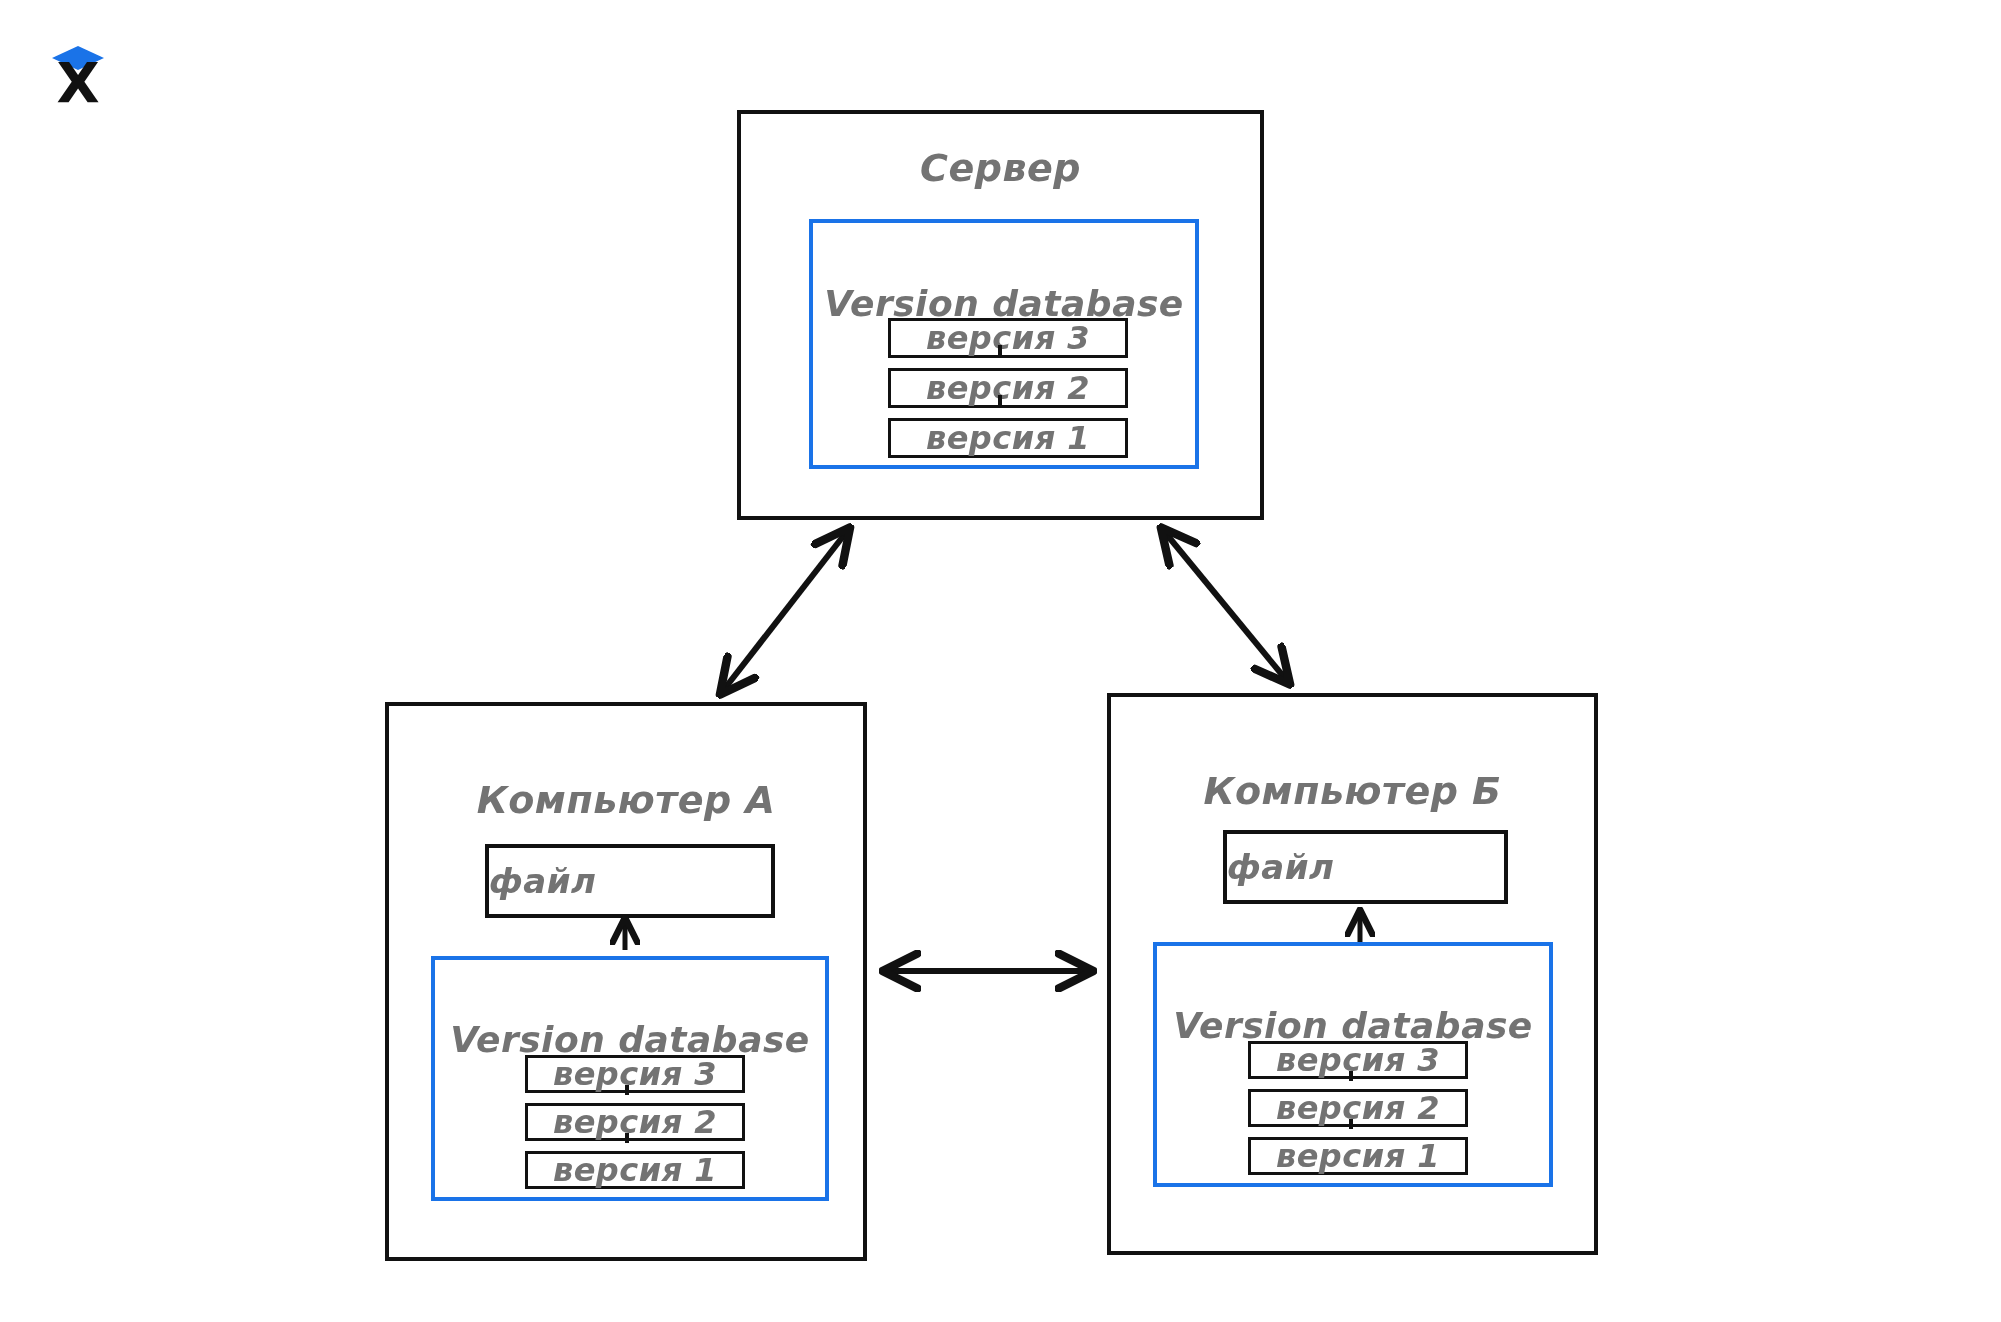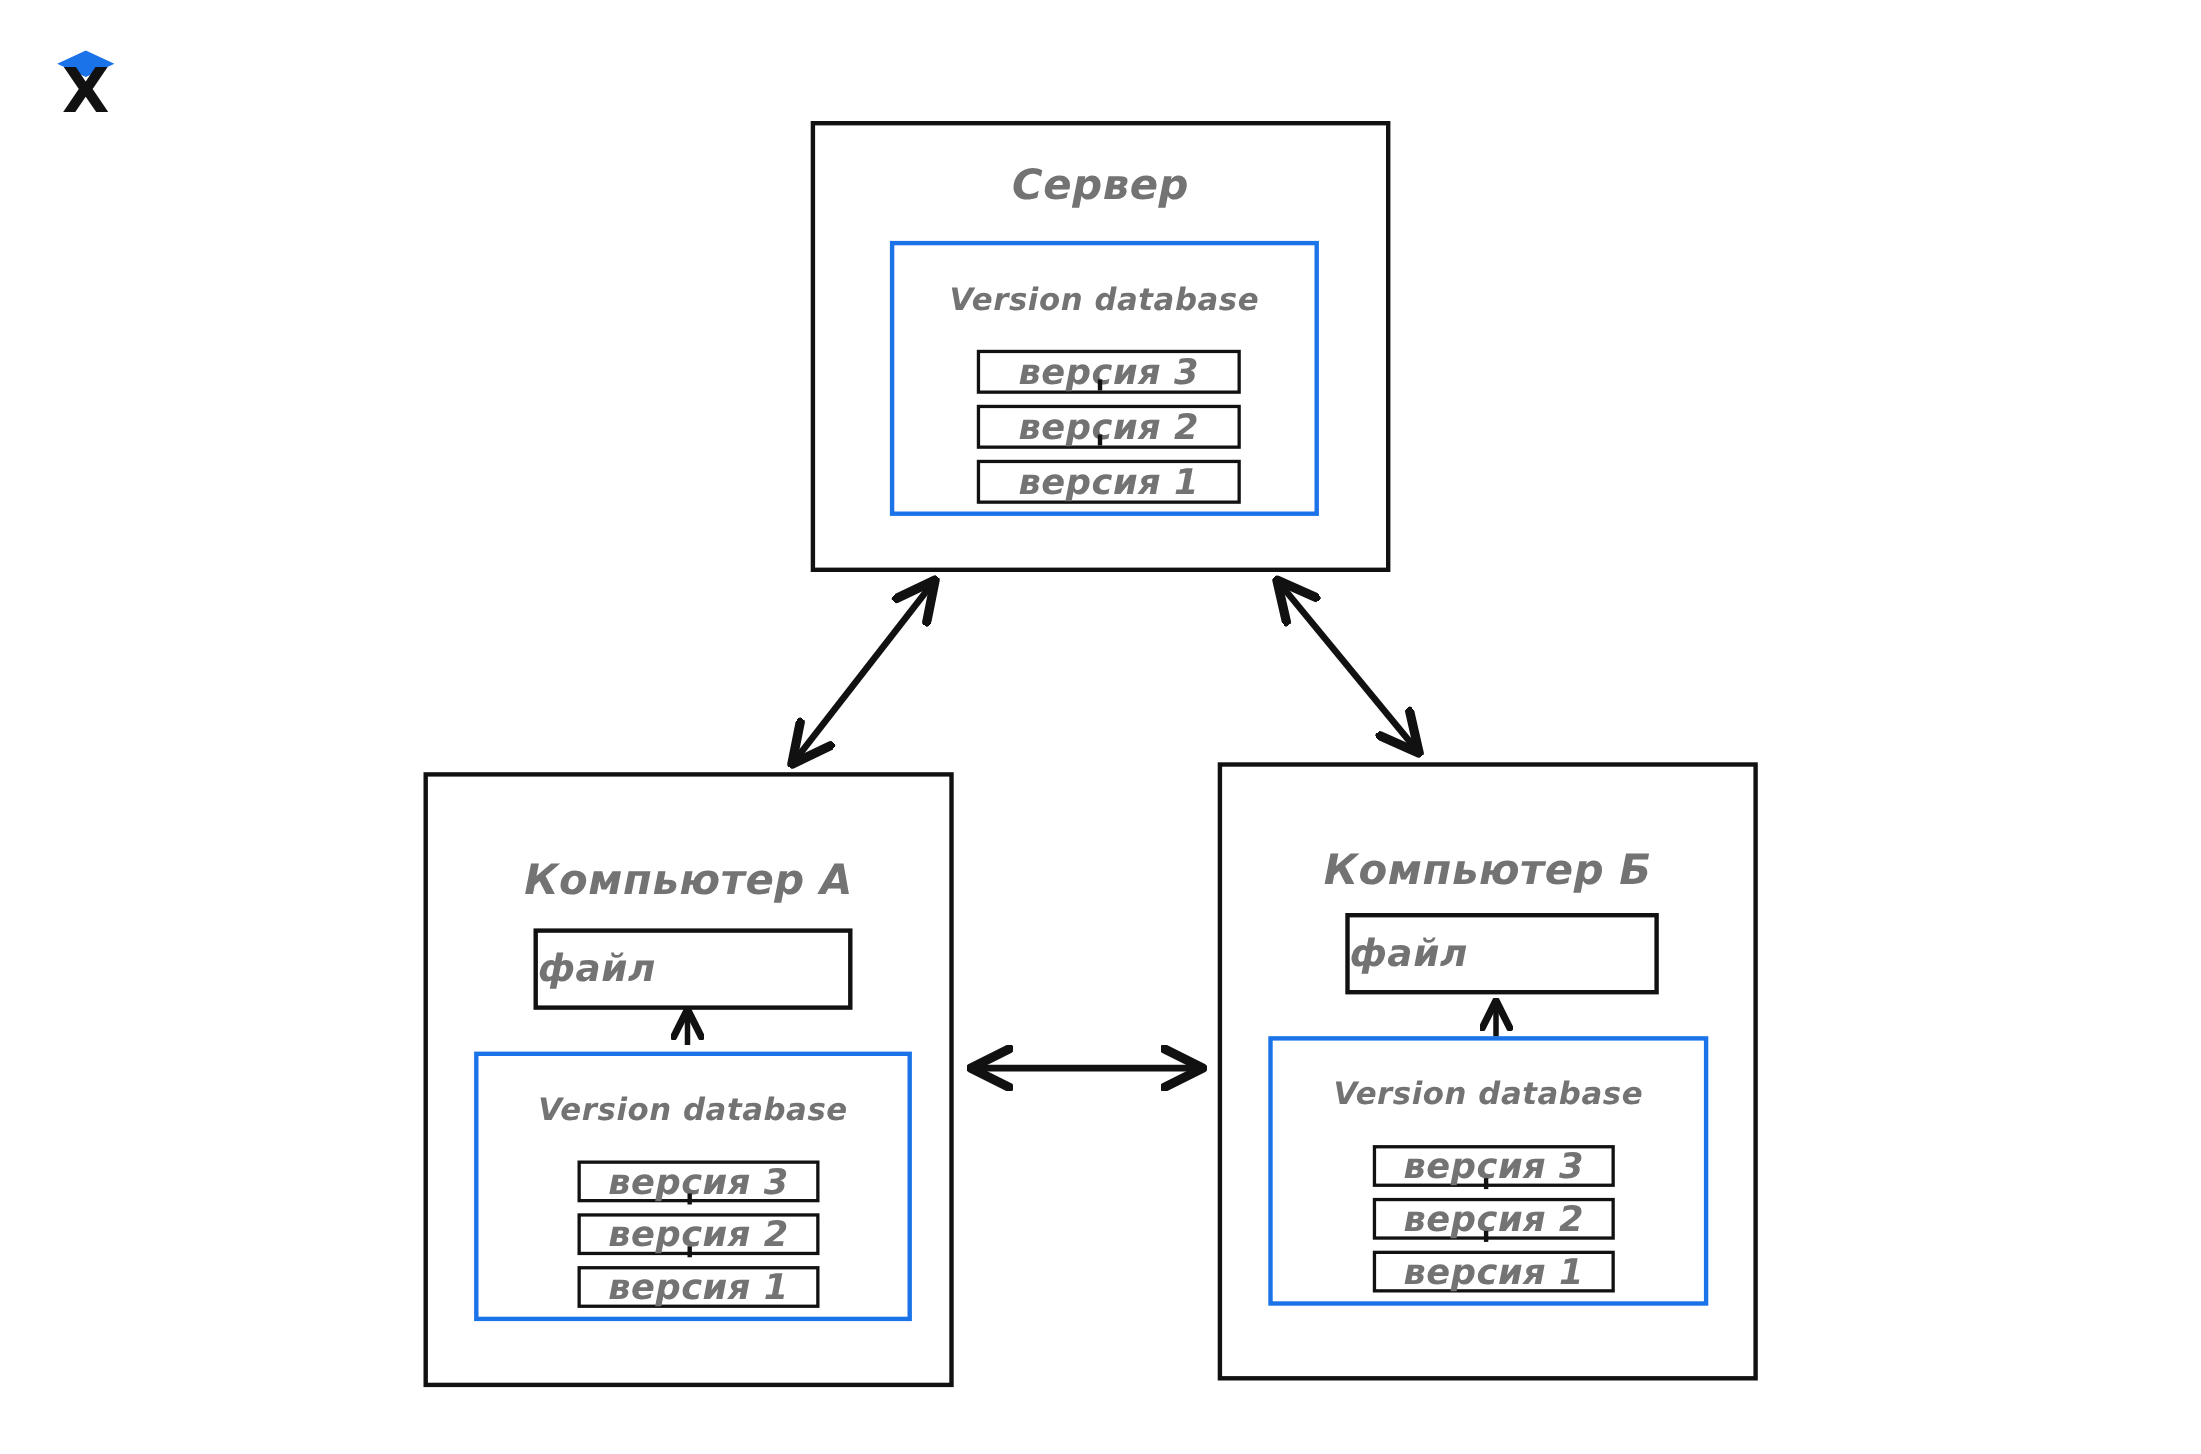--- a/index.html
+++ b/index.html
@@ -55,21 +55,22 @@
   .node-title {
     position: absolute;
     width: 100%;
     left: 0;
     font-size: 38px;
   }
   .db-title {
     position: absolute;
     width: 100%;
     left: 0;
-    font-size: 28px;
+    font-size: 36px;
+    margin-top: 27px;
   }
 
   
   .chip {
     position: absolute;
     box-sizing: border-box;
     background: #ffffff;
     border: 3px solid #111111;
     display: flex;
     align-items: center;

